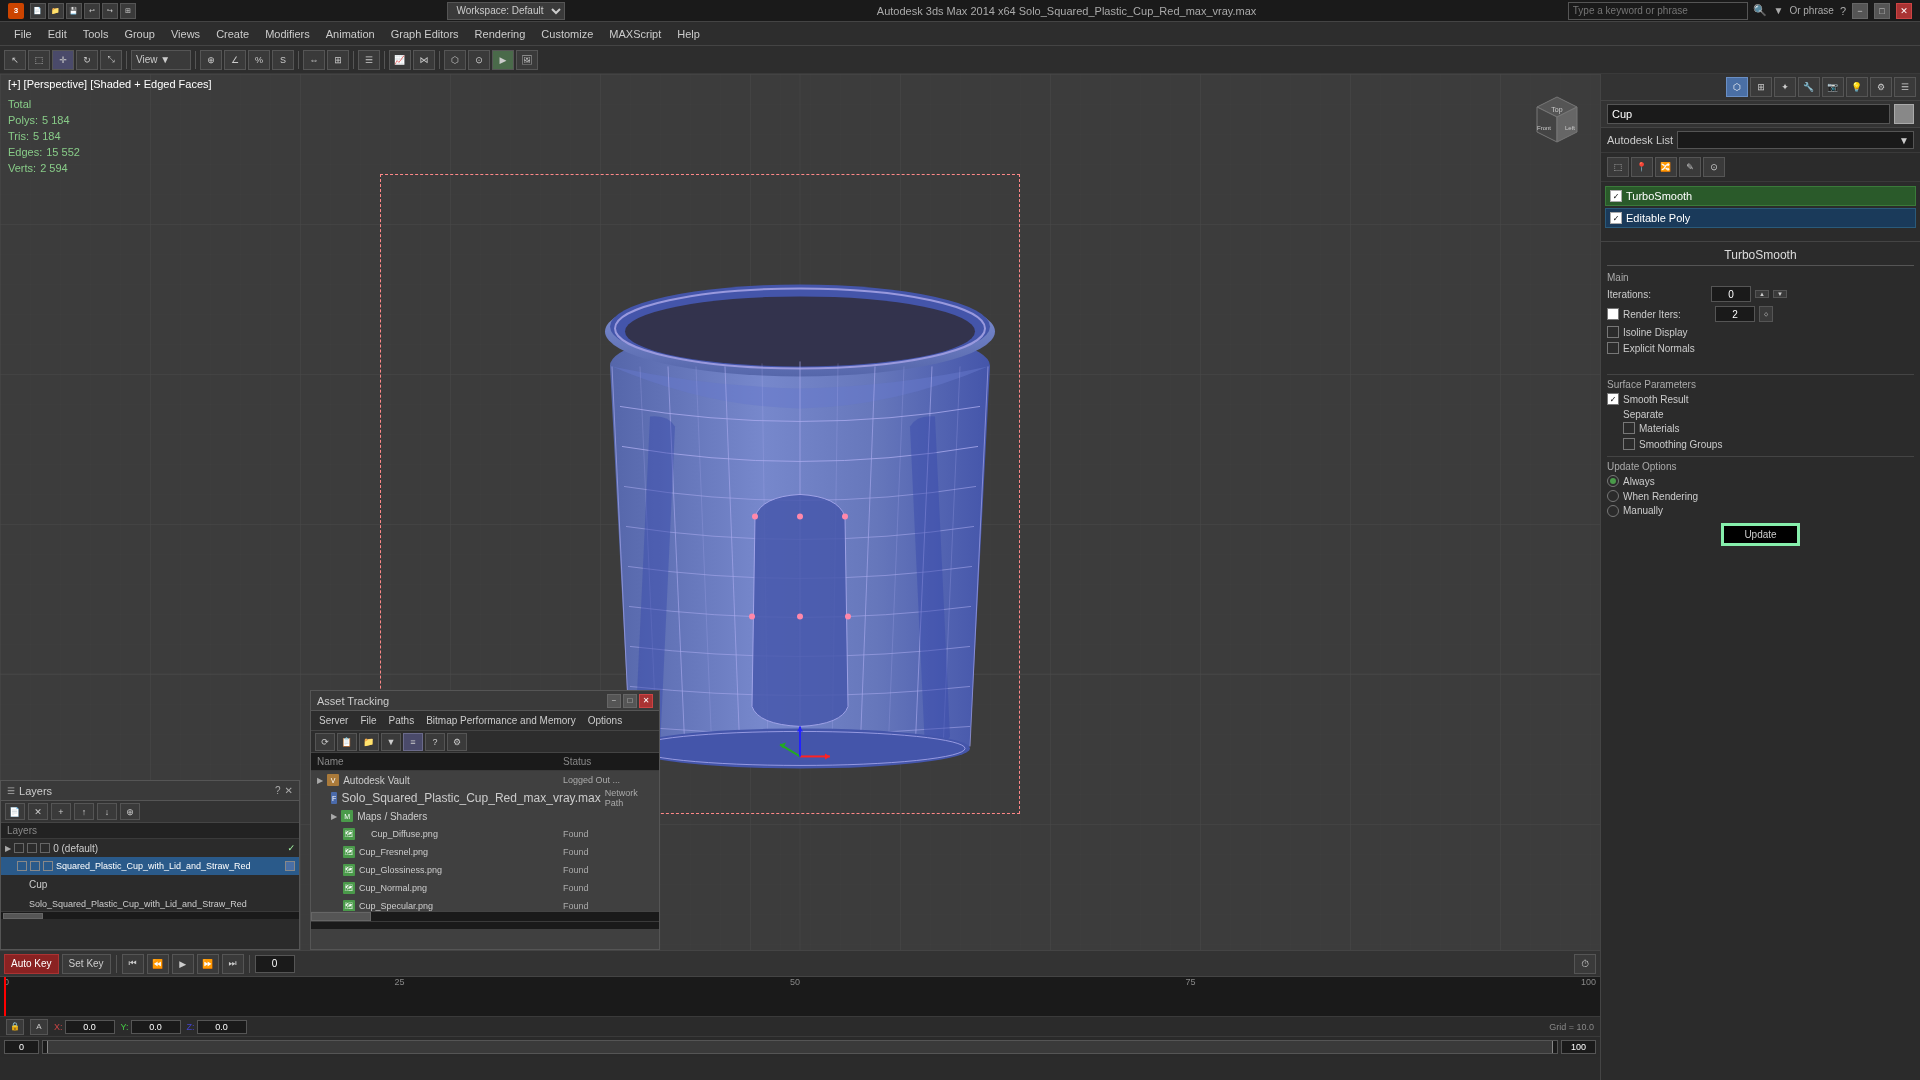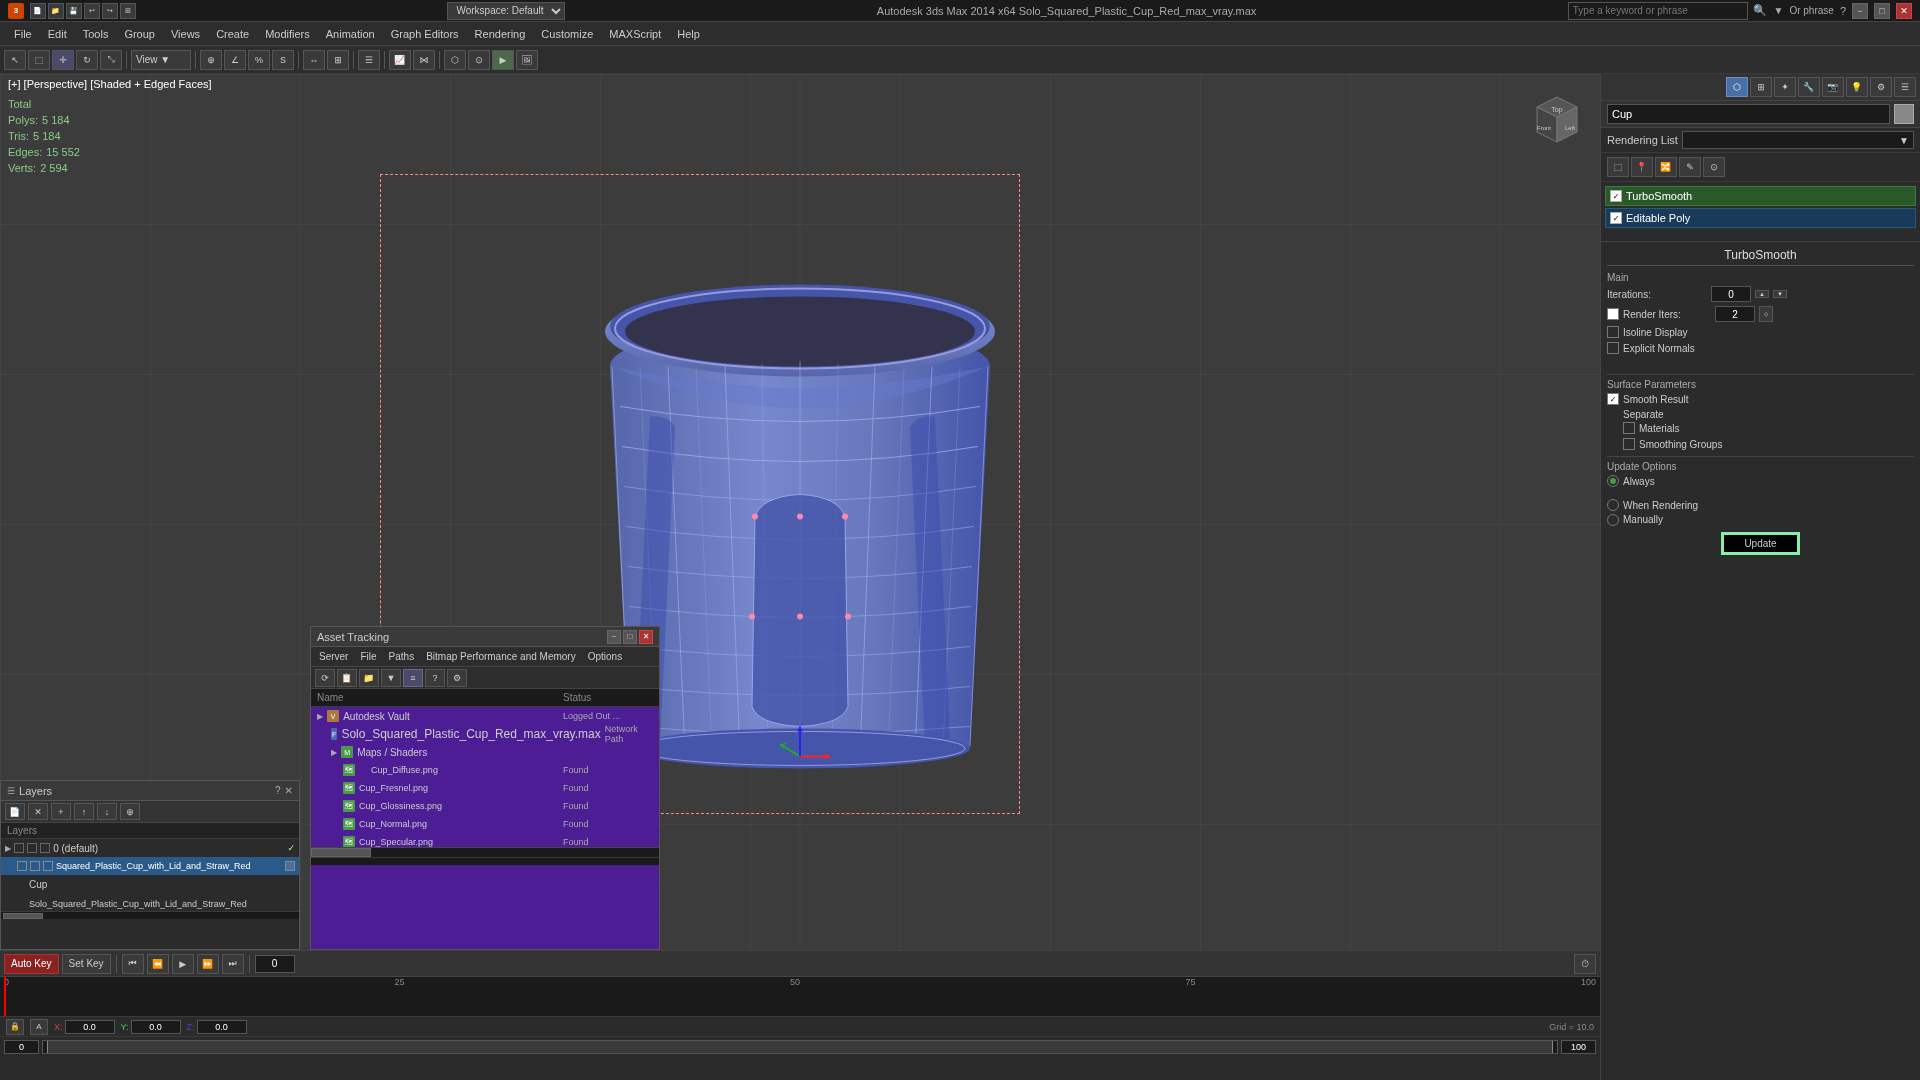--- a/index.html
+++ b/index.html
@@ -303,21 +303,21 @@
     <div style="width:22px;height:20px;background:#3a3a3a;border:1px solid #555;display:flex;align-items:center;justify-content:center;font-size:9px;cursor:pointer;color:#ccc;">⚙</div>
     <div style="width:22px;height:20px;background:#3a3a3a;border:1px solid #555;display:flex;align-items:center;justify-content:center;font-size:9px;cursor:pointer;color:#ccc;">☰</div>
   </div>
 
   <div style="display:flex;align-items:center;padding:3px 6px;background:#333;border-bottom:1px solid #444;gap:4px;">
     <input type="text" style="flex: 1 1 0%; height: 20px; background: rgb(26, 26, 26); border: 1px solid rgb(85, 85, 85); color: rgb(255, 255, 255); font-size: 11px; padding: 0px 4px;" value="Cup">
     <div style="width:20px;height:20px;background:#888888;border:1px solid #aaa;cursor:pointer;"></div>
   </div>
 
   <div style="display:flex;align-items:center;padding:3px 6px;background:#2b2b2b;border-bottom:1px solid #3a3a3a;gap:4px;">
-    <span style="font-size:11px;color:#ccc;white-space:nowrap;">Rendering List</span>
+    <span style="font-size:11px;color:#ccc;white-space:nowrap;">Autodesk List</span>
     <div style="flex:1;height:18px;background:#1a1a1a;border:1px solid #555;color:#ccc;font-size:10px;padding:0 4px;cursor:pointer;display:flex;align-items:center;justify-content:space-between;">
       <span></span>
         <span>▼</span>
     </div>
   </div>
 
   <div style="display:flex;gap:2px;padding:4px 6px;background:#2b2b2b;border-bottom:1px solid #3a3a3a;">
     <div style="width:22px;height:20px;background:#3a3a3a;border:1px solid #555;display:flex;align-items:center;justify-content:center;font-size:9px;cursor:pointer;color:#ccc;">⬚</div>
     <div style="width:22px;height:20px;background:#3a3a3a;border:1px solid #555;display:flex;align-items:center;justify-content:center;font-size:9px;cursor:pointer;color:#ccc;">📍</div>
     <div style="width:22px;height:20px;background:#3a3a3a;border:1px solid #555;display:flex;align-items:center;justify-content:center;font-size:9px;cursor:pointer;color:#ccc;">🔀</div>
@@ -385,21 +385,21 @@
 
     <div style="display:flex;align-items:center;margin-bottom:6px;gap:4px;margin-left:16px;">
       <div style="width:12px;height:12px;border:1px solid #777;background:transparent;cursor:pointer;"></div>
       <span style="font-size:10px;color:#cccccc;">Smoothing Groups</span>
     </div>
 
     <div style="height:1px;background:#444;margin:4px 0;"></div>
 
     <div style="font-size:10px;color:#aaaaaa;margin:4px 0 3px 0;">Update Options</div>
 
-    <div style="display:flex;align-items:center;margin-bottom:12px;gap:4px;">
+    <div style="display:flex;align-items:center;margin-bottom:3px;gap:4px;">
       <div style="width:12px;height:12px;border-radius:50%;border:1px solid #777;background:#2b2b2b;cursor:pointer;display:flex;align-items:center;justify-content:center;">
         <div style="width:6px;height:6px;border-radius:50%;background:#4a9a4a;"></div>
       </div>
       <span style="font-size:10px;color:#cccccc;">Always</span>
     </div>
 
     <div style="display:flex;align-items:center;margin-bottom:3px;gap:4px;">
       <div style="width:12px;height:12px;border-radius:50%;border:1px solid #777;background:#2b2b2b;cursor:pointer;"></div>
       <span style="font-size:10px;color:#cccccc;">When Rendering</span>
     </div>
@@ -528,21 +528,21 @@
     <div style="display:flex;align-items:flex-end;padding:2px 16px;cursor:pointer;font-size:10px;gap:3px;height:18px;padding-left:28px;">
       <span style="color:#ccc;flex:1;font-size:9px;">Solo_Squared_Plastic_Cup_with_Lid_and_Straw_Red</span>
     </div>
   </div>
 
   <div style="height:8px;background:#1a1a1a;border-top:1px solid #3a3a3a;display:flex;align-items:center;padding:0 2px;">
     <div style="width:40px;height:6px;background:#555;border:1px solid #666;cursor:pointer;"></div>
   </div>
 </div>
 
-<div id="asset-tracking" style="position:absolute;bottom:130px;left:310px;width:350px;height:324px;background:#4c1d95;border:1px solid #555;z-index:40;">
+<div id="asset-tracking" style="position:absolute;bottom:130px;left:310px;width:350px;height:260px;background:#404040;border:1px solid #555;z-index:40;">
 
   <div style="display:flex;align-items:center;justify-content:space-between;padding:2px 6px;background:#3a3a3a;border-bottom:1px solid #555;height:20px;">
     <span style="font-size:11px;color:#ccc;">Asset Tracking</span>
     <div style="display:flex;gap:2px;">
       <div style="width:14px;height:14px;background:#555;border:1px solid #666;cursor:pointer;display:flex;align-items:center;justify-content:center;font-size:8px;color:#ccc;">−</div>
       <div style="width:14px;height:14px;background:#555;border:1px solid #666;cursor:pointer;display:flex;align-items:center;justify-content:center;font-size:8px;color:#ccc;">□</div>
       <div style="width:14px;height:14px;background:#aa3333;border:1px solid #cc4444;cursor:pointer;display:flex;align-items:center;justify-content:center;font-size:8px;color:#fff;">✕</div>
     </div>
   </div>
 

